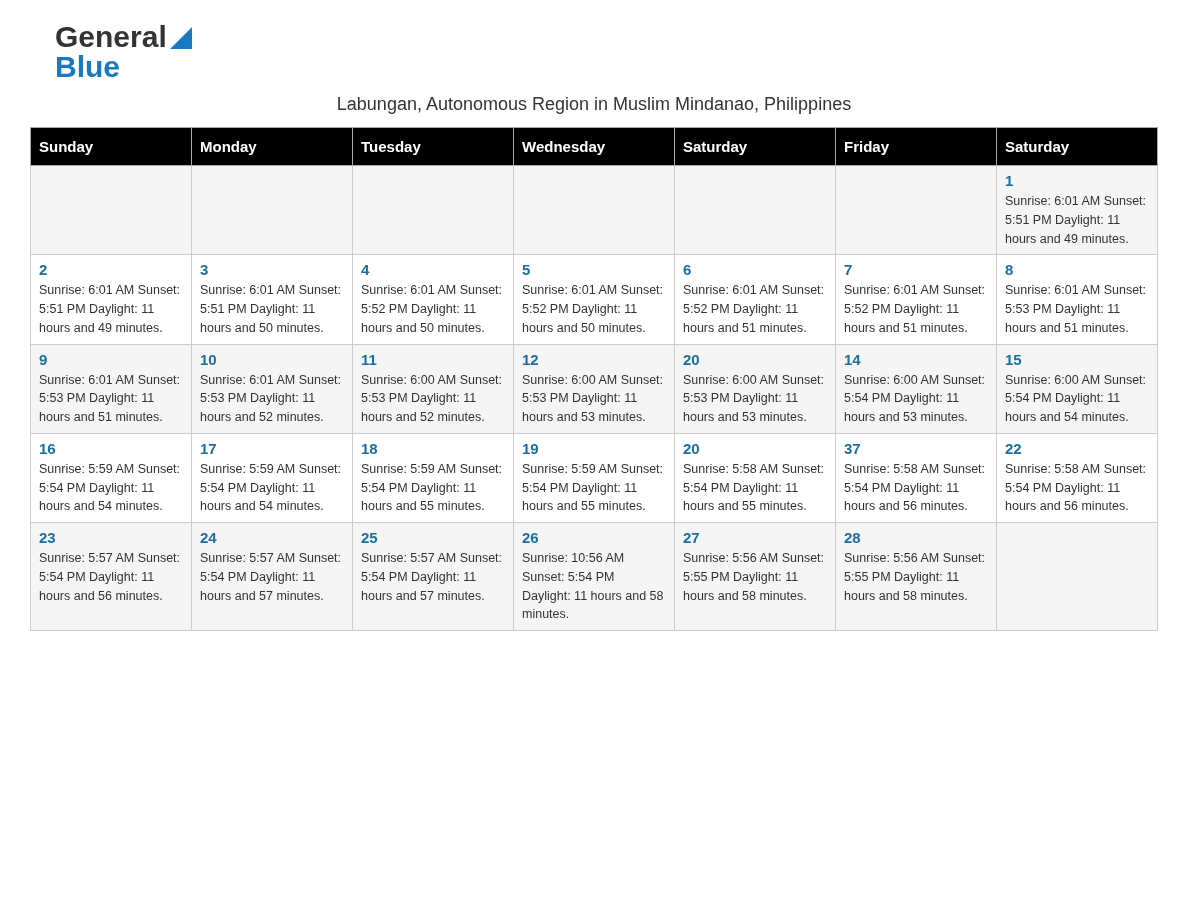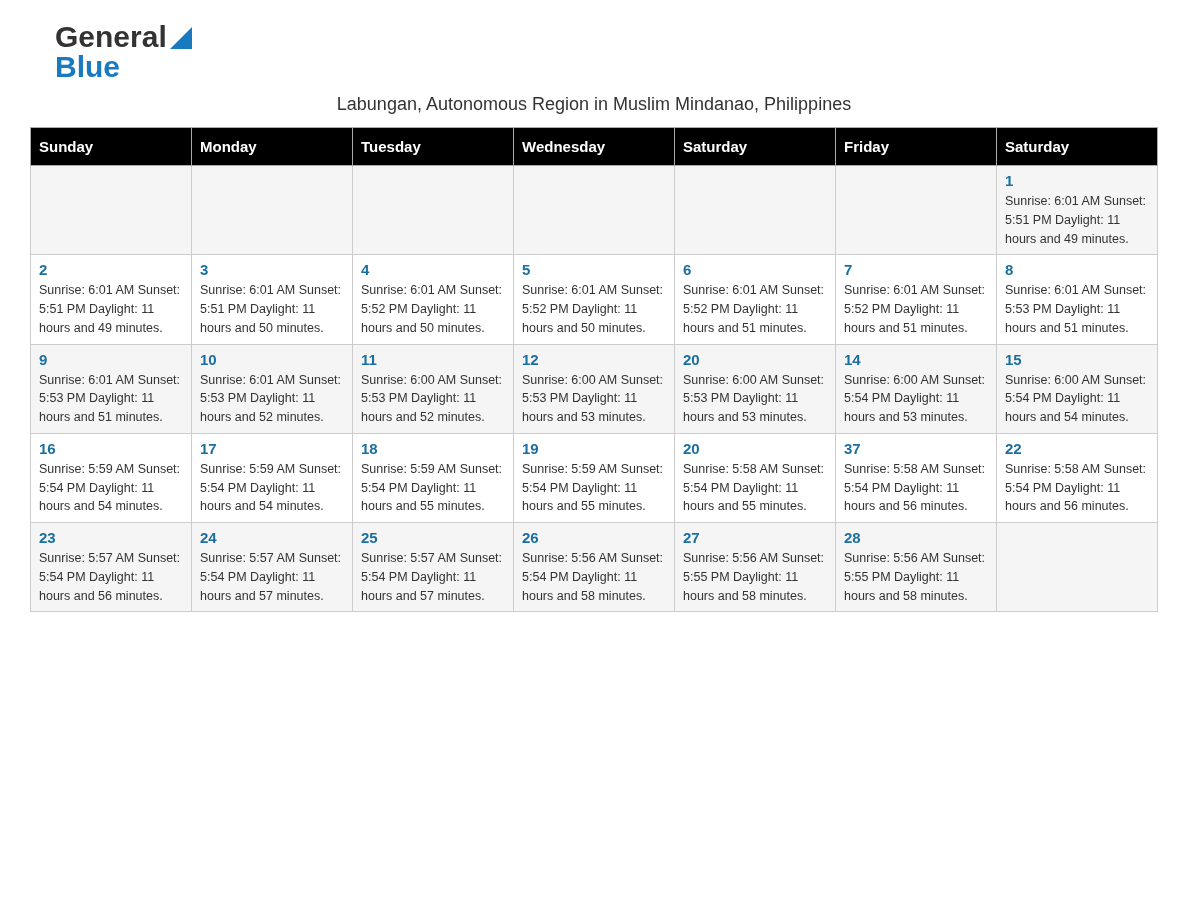--- a/index.html
+++ b/index.html
@@ -288,21 +288,21 @@
 Daylight: 11 hours and 57 minutes.</div>
         </td>
         <td>
           <span class="day-number">25</span>
           <div class="day-info">Sunrise: 5:57 AM
 Sunset: 5:54 PM
 Daylight: 11 hours and 57 minutes.</div>
         </td>
         <td>
           <span class="day-number">26</span>
-          <div class="day-info">Sunrise: 5:56 AM
+          <div class="day-info">Sunrise: 10:56 AM
 Sunset: 5:54 PM
 Daylight: 11 hours and 58 minutes.</div>
         </td>
         <td>
           <span class="day-number">27</span>
           <div class="day-info">Sunrise: 5:56 AM
 Sunset: 5:55 PM
 Daylight: 11 hours and 58 minutes.</div>
         </td>
         <td>

